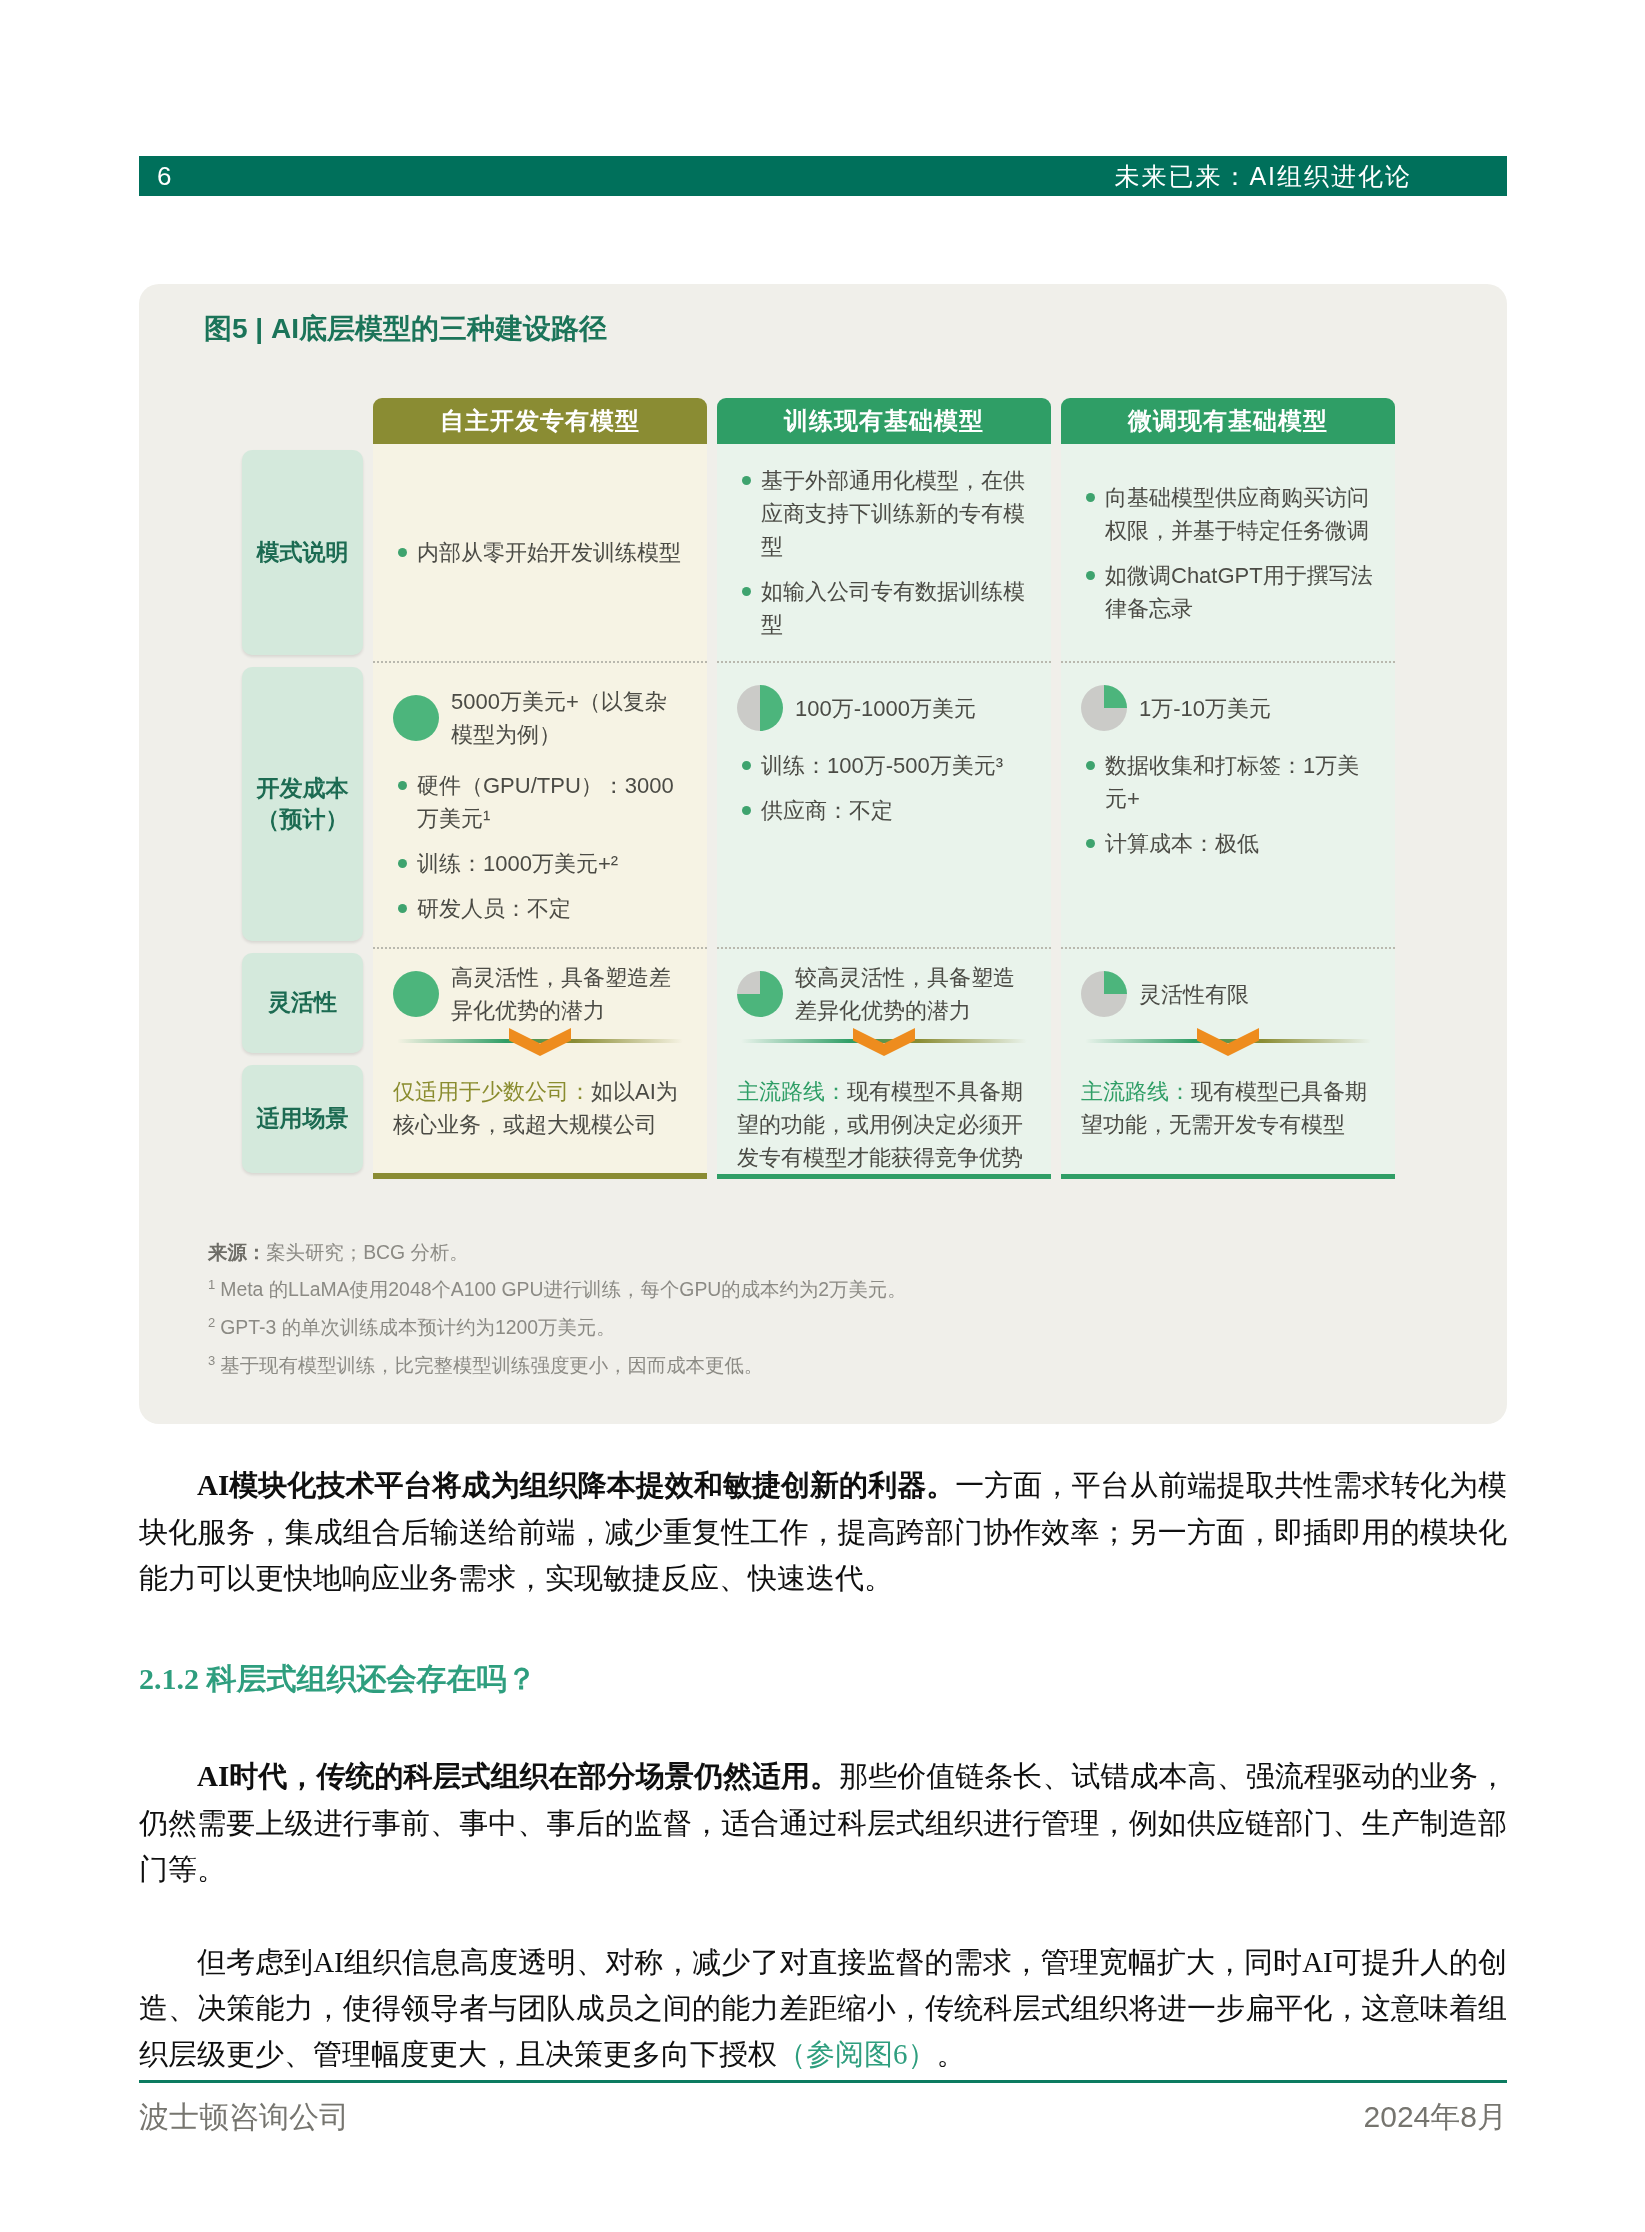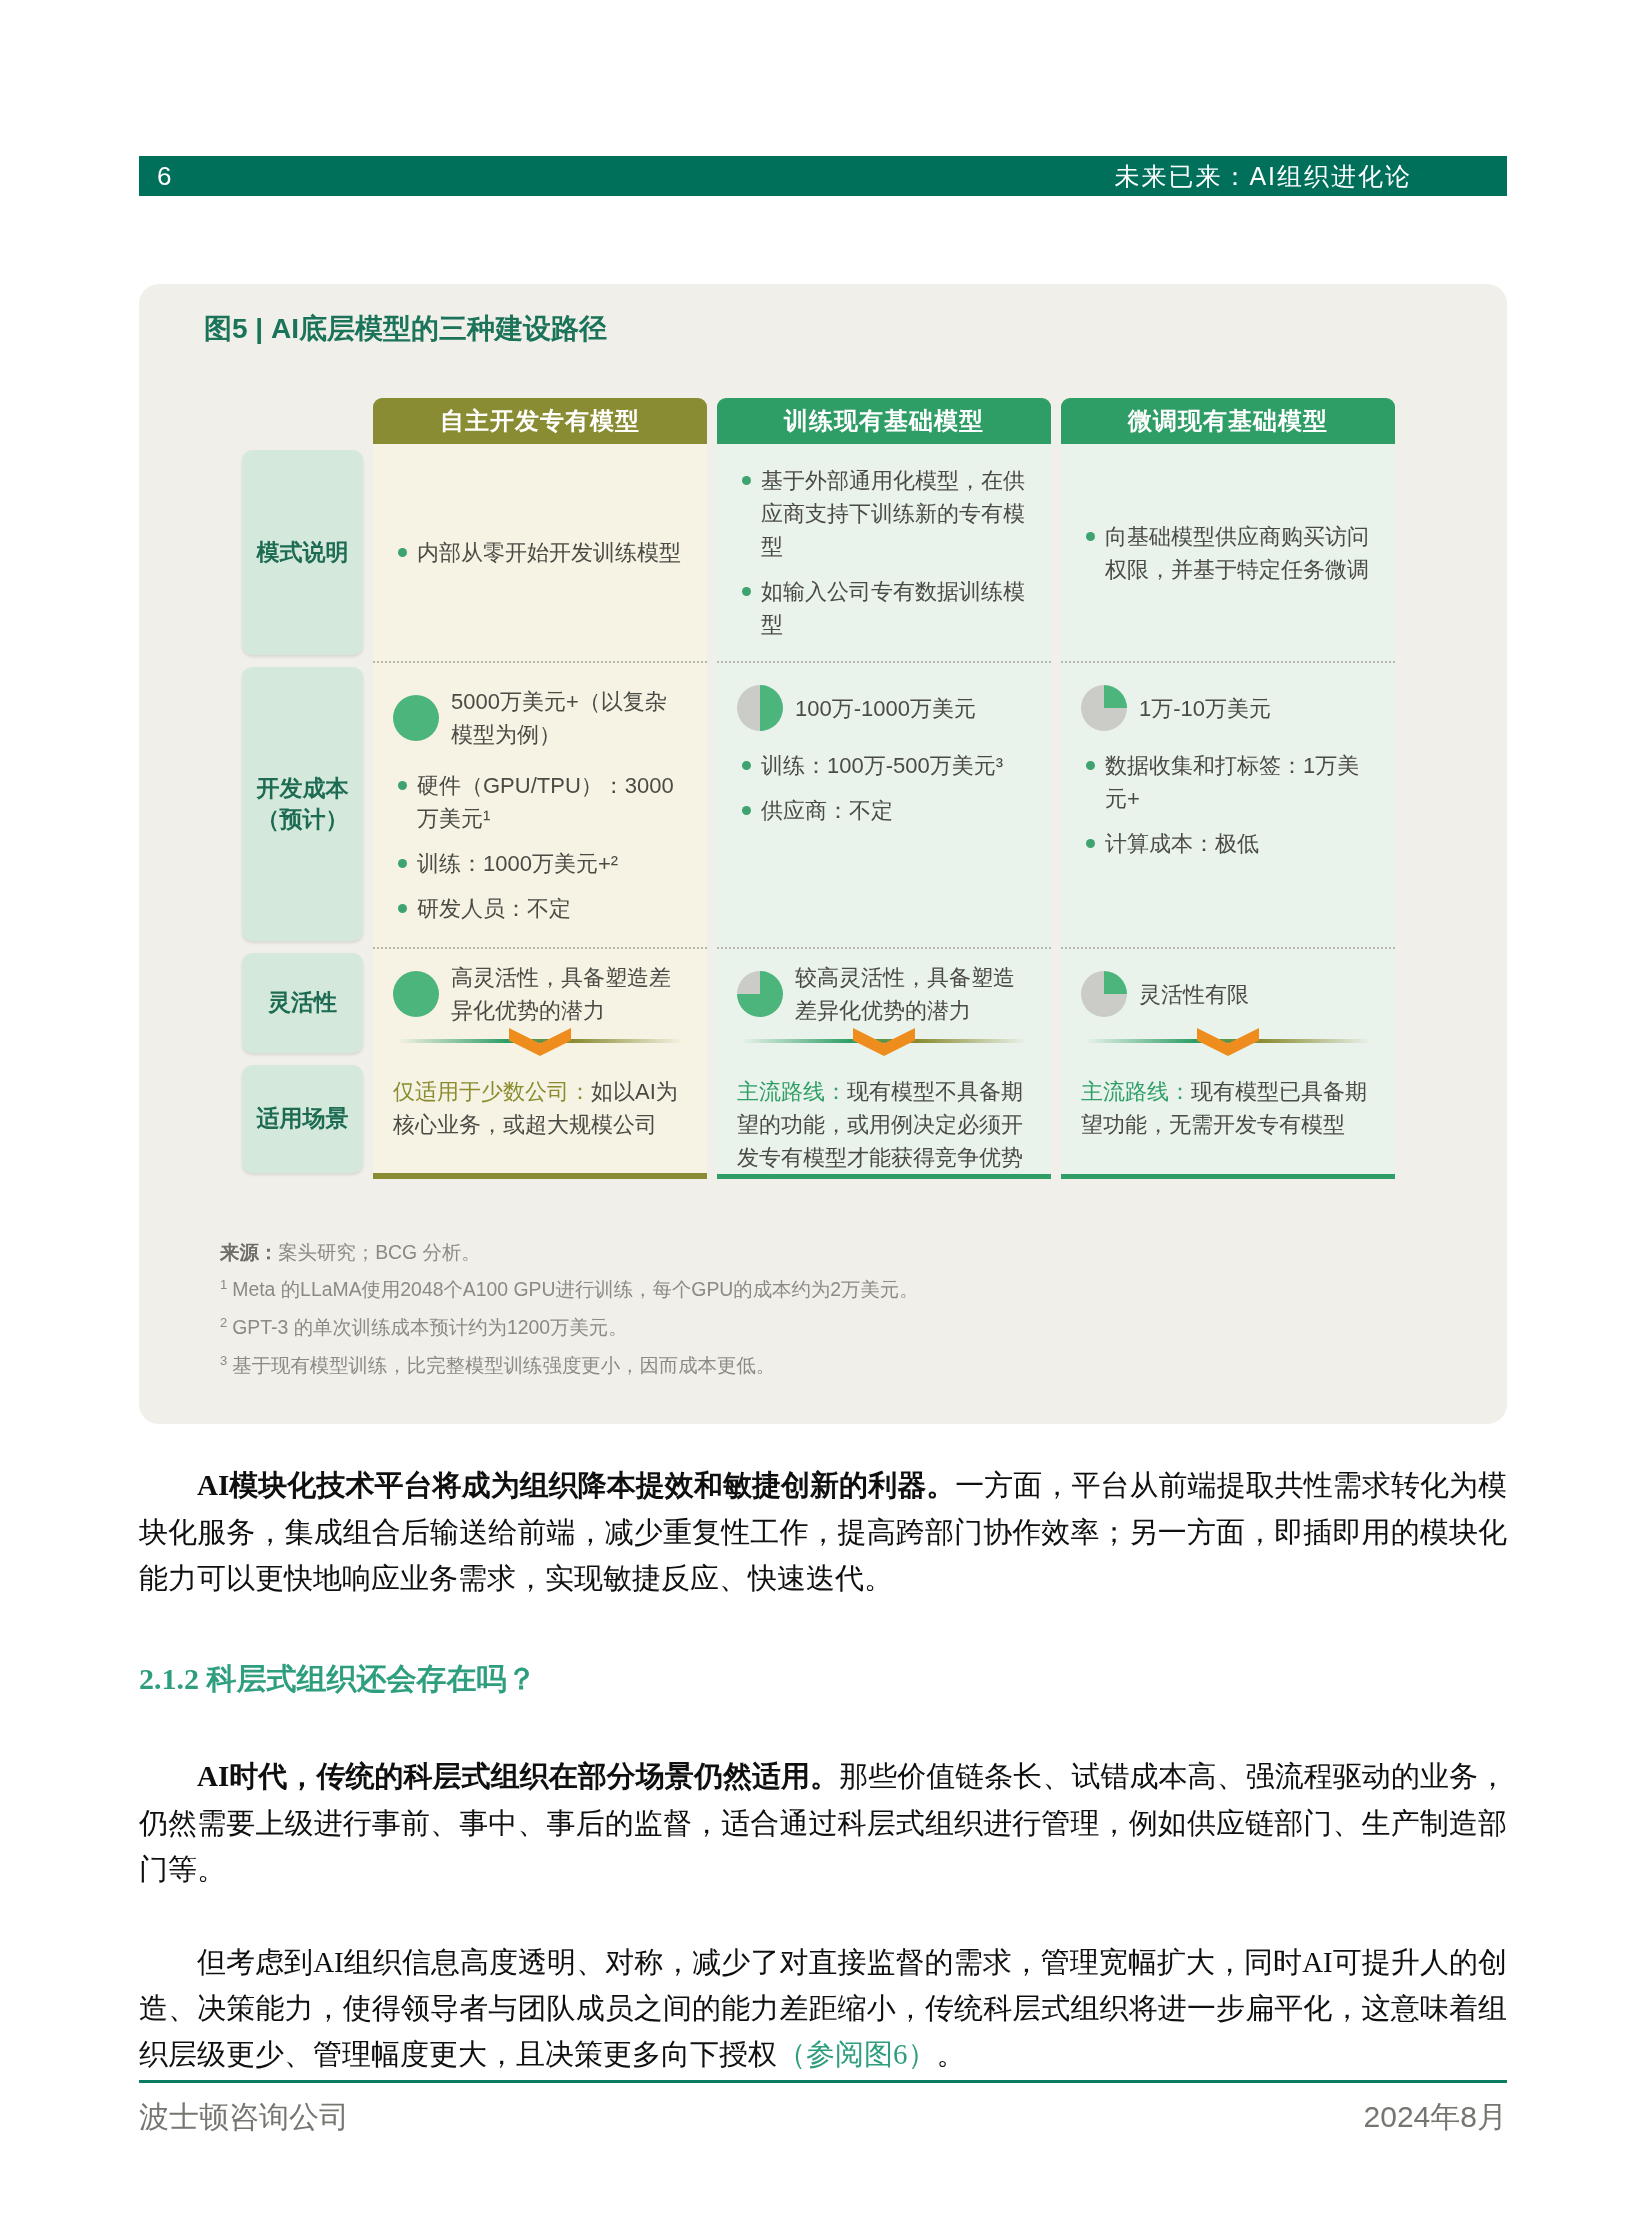--- a/index.html
+++ b/index.html
@@ -91,21 +91,21 @@
     position:absolute;top:1px;left:50%;transform:translateX(-50%);
     width:62px;height:28px;background:var(--chevron-orange);
     clip-path:polygon(0 0,50% 55%,100% 0,100% 45%,50% 100%,0 45%);
   }
   .r-scen{padding-top:16px;}
   .r-scen p{margin:0;}
   .lead{font-weight:normal;}
   .lead.olive-t{color:#8A8C2F;}
   .lead.green-t{color:var(--column23-header);}
 
-  .footnotes{margin:58px 0 0 16px;color:#8B8A84;font-size:19.4px;line-height:1.62;}
+  .footnotes{margin:58px 0 0 4px;color:#8B8A84;font-size:19.4px;line-height:1.62;}
   .footnotes p{margin:6px 0;}
   .footnotes .srclabel{font-weight:bold;color:#6E6D67;}
   .footnotes sup{font-size:13px;margin-right:5px;}
 
   
   .bodytext{
     margin-top:38px;font-family:"Liberation Serif","DejaVu Serif",serif;
     font-size:29px;line-height:1.6;color:#0f0f0f;text-align:justify;
   }
   .bodytext p{text-indent:2em;margin:0 0 46px 0;}
@@ -153,20 +153,21 @@
         </div>
         <div class="cell c23 r-mode">
           <ul>
             <li>基于外部通用化模型，在供应商支持下训练新的专有模型</li>
             <li>如输入公司专有数据训练模型</li>
           </ul>
         </div>
         <div class="cell c23 r-mode">
           <ul>
             <li>向基础模型供应商购买访问权限，并基于特定任务微调</li>
+            <li>如微调ChatGPT用于撰写法律备忘录</li>
           </ul>
         </div>
 
         <div class="rlabel">开发成本（预计）</div>
         <div class="cell c1 r-cost dot">
           <div class="pie-row">
             <div class="pie" style="background: conic-gradient(var(--pie-green) 0 100%, var(--pie-gray) 100% 100%);"></div>
             <p>5000万美元+（以复杂模型为例）</p>
           </div>
           <ul>

